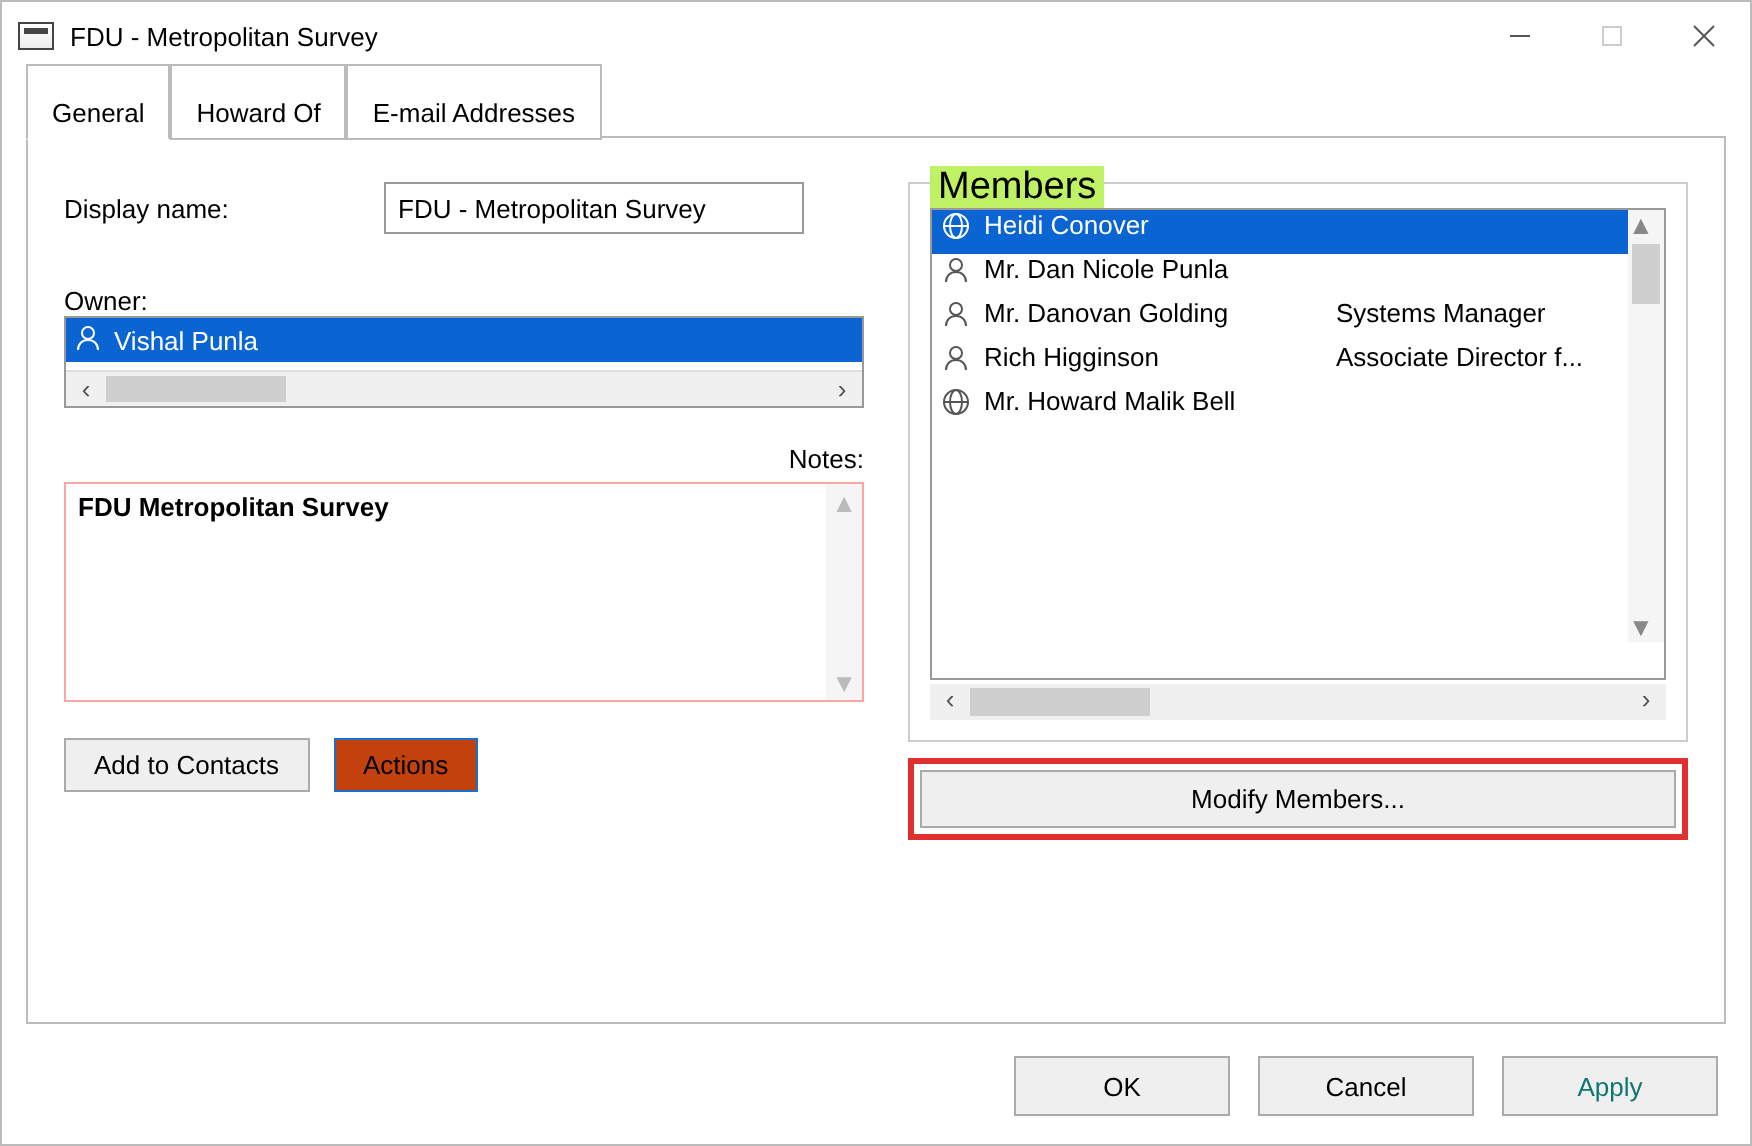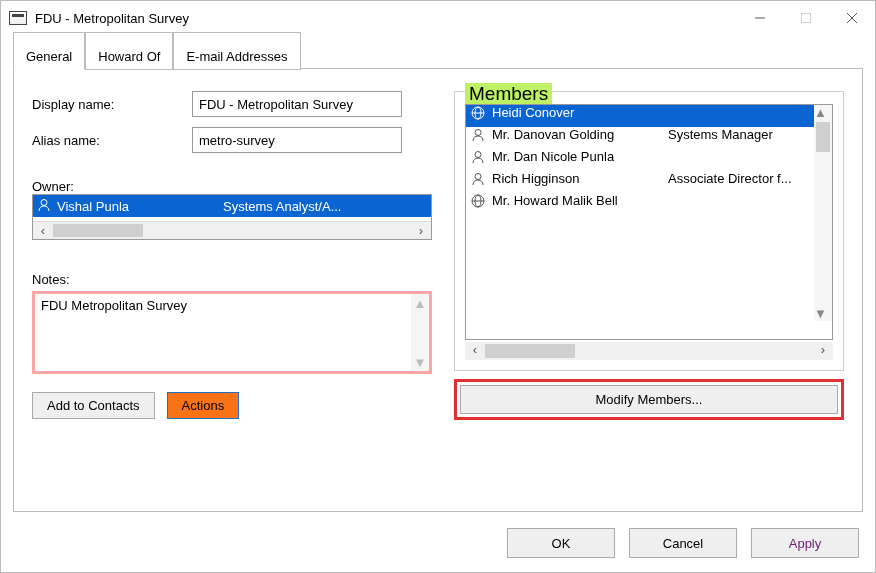--- a/index.html
+++ b/index.html
@@ -155,25 +155,26 @@
     position: relative;
     background: #f0f0f0;
   }
   .hscroll .thumb {
     position: absolute;
     top: 2px; bottom: 2px;
     left: 0; width: 90px;
     background: #cfcfcf;
   }
 
-  .notes-label { margin-top: 32px; margin-bottom: 4px; }
+  .notes-label { margin-top: 18px; margin-bottom: 4px; text-align: right; }
   .notes-box {
-    border: 3px solid #fca5a5;
-    height: 83px;
-    position: relative;
+    border: 1px solid #fca5a5;
+    height: 110px;
+    position: relative;
+    font-weight: bold;
   }
   .notes-text {
     position: absolute;
     left: 6px; top: 4px; right: 22px; bottom: 4px;
   }
   .vscroll {
     position: absolute;
     right: 0; top: 0; bottom: 0;
     width: 18px;
     background: #f5f5f5;
@@ -198,21 +199,21 @@
     border: 1px solid #aaa;
     background: #efefef;
     padding: 5px 14px;
     font-family: inherit;
     font-size: 13px;
     min-width: 70px;
     text-align: center;
   }
   .btn.outlined {
     border: 1px solid #1a6fc9;
-    background: #f97316;
+    background: #c2410c;
   }
 
   
   .groupbox {
     border: 1px solid #ccc;
     position: absolute;
     left: 0; right: 0; top: 0;
     height: 280px;
   }
   .groupbox-title {
@@ -294,21 +295,21 @@
   .dlg-btn {
     border: 1px solid #aaa;
     background: #efefef;
     width: 108px;
     height: 30px;
     font-family: inherit;
     font-size: 13px;
     text-align: center;
   }
   .dlg-btn.disabled {
-    color: #701a75;
+    color: #0f766e;
   }
 
   .person-icon { stroke: #555; fill: none; }
   .globe-icon { stroke: #fff; fill: none; }
   .globe-icon.dark { stroke: #555; }
 </style>
 </head>
 <body>
 
 <div class="window">
@@ -345,36 +346,31 @@
     </div>
 
     <div class="tab-panel">
       <div class="columns">
 
         <div class="col-left">
           <div class="form-row">
             <div class="label">Display name:</div>
             <input class="text-input" value="FDU - Metropolitan Survey" style="">
           </div>
-          <div class="form-row">
-            <div class="label">Alias name:</div>
-            <input class="text-input" value="metro-survey" style="">
-          </div>
 
           <div class="owner-label">Owner:</div>
           <div class="owner-box">
             <div class="owner-row">
               <span class="icon">
                 <svg width="14" height="14" viewBox="0 0 14 14" class="person-icon" style="stroke:#fff">
                     <circle cx="7" cy="4.5" r="3"></circle>
                     <path d="M2 13c0-3 2-5 5-5s5 2 5 5"></path>
                   </svg>
               </span>
               <span class="owner-name">Vishal Punla</span>
-              <span class="owner-title">Systems Analyst/A...</span>
             </div>
             <div class="hscroll">
               <div class="arrow">‹</div>
               <div class="track">
                   <div class="thumb"></div>
                 </div>
               <div class="arrow">›</div>
             </div>
           </div>
 
@@ -410,32 +406,32 @@
                     <span class="member-name">Heidi Conover</span>
                     <span class="member-title"></span>
                   </div>
                   <div class="member-row">
                     <span class="icon">
                       <svg width="14" height="14" viewBox="0 0 14 14" class="person-icon">
                         <circle cx="7" cy="4.5" r="3"></circle>
                         <path d="M2 13c0-3 2-5 5-5s5 2 5 5"></path>
                       </svg>
                     </span>
-                    <span class="member-name">Mr. Danovan Golding</span>
-                    <span class="member-title">Systems Manager</span>
+                    <span class="member-name">Mr. Dan Nicole Punla</span>
+                    <span class="member-title"></span>
                   </div>
                   <div class="member-row">
                     <span class="icon">
                       <svg width="14" height="14" viewBox="0 0 14 14" class="person-icon">
                         <circle cx="7" cy="4.5" r="3"></circle>
                         <path d="M2 13c0-3 2-5 5-5s5 2 5 5"></path>
                       </svg>
                     </span>
-                    <span class="member-name">Mr. Dan Nicole Punla</span>
-                    <span class="member-title"></span>
+                    <span class="member-name">Mr. Danovan Golding</span>
+                    <span class="member-title">Systems Manager</span>
                   </div>
                   <div class="member-row">
                     <span class="icon">
                       <svg width="14" height="14" viewBox="0 0 14 14" class="person-icon">
                         <circle cx="7" cy="4.5" r="3"></circle>
                         <path d="M2 13c0-3 2-5 5-5s5 2 5 5"></path>
                       </svg>
                     </span>
                     <span class="member-name">Rich Higginson</span>
                     <span class="member-title">Associate Director f...</span>

